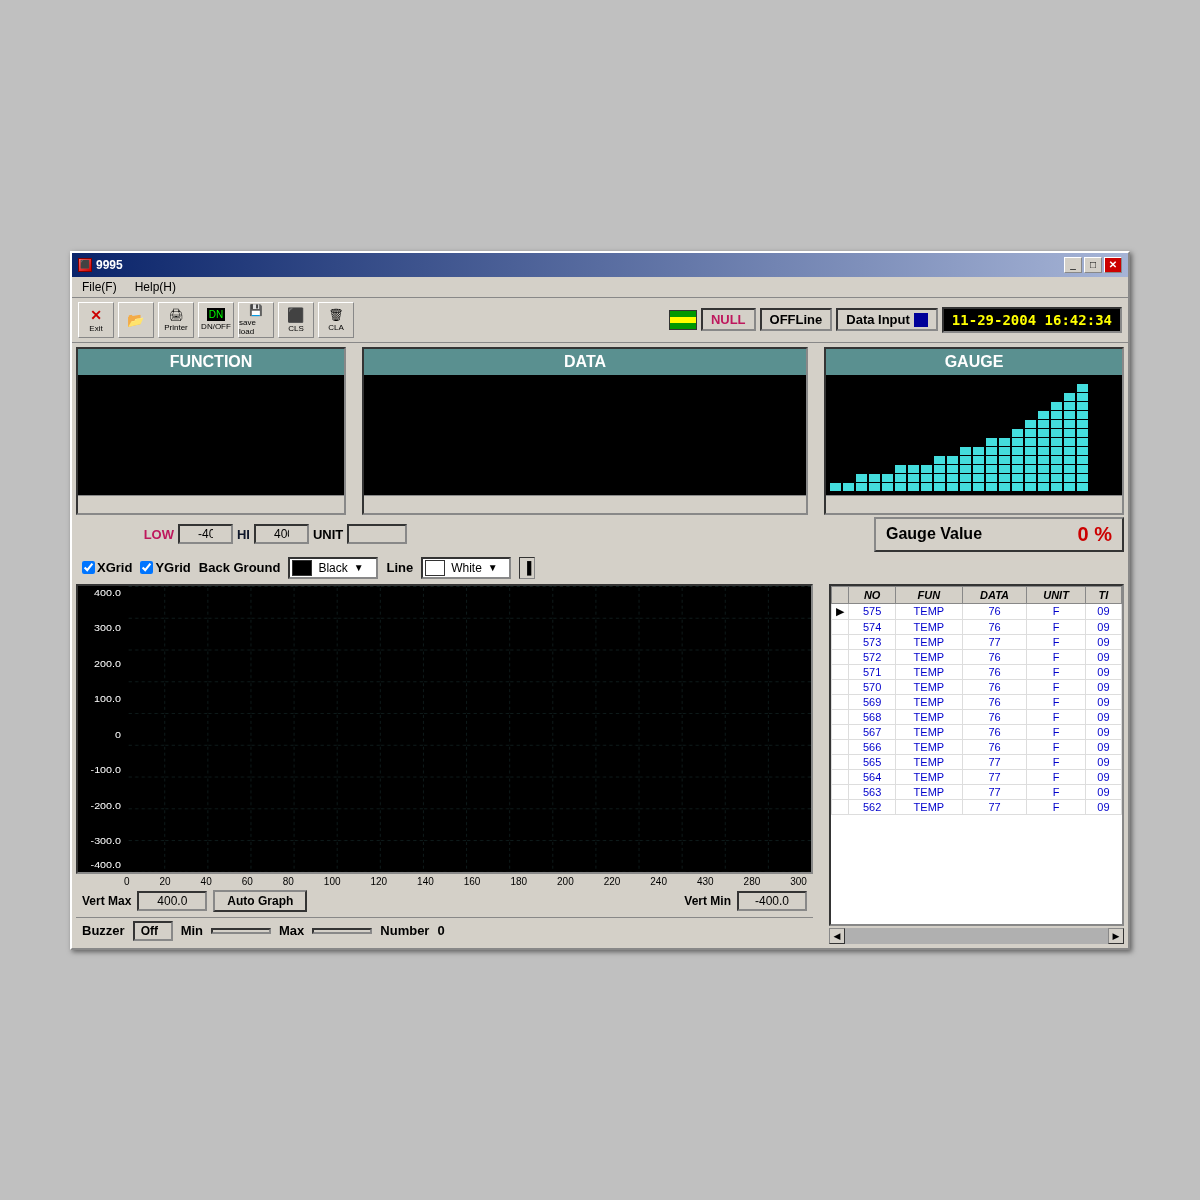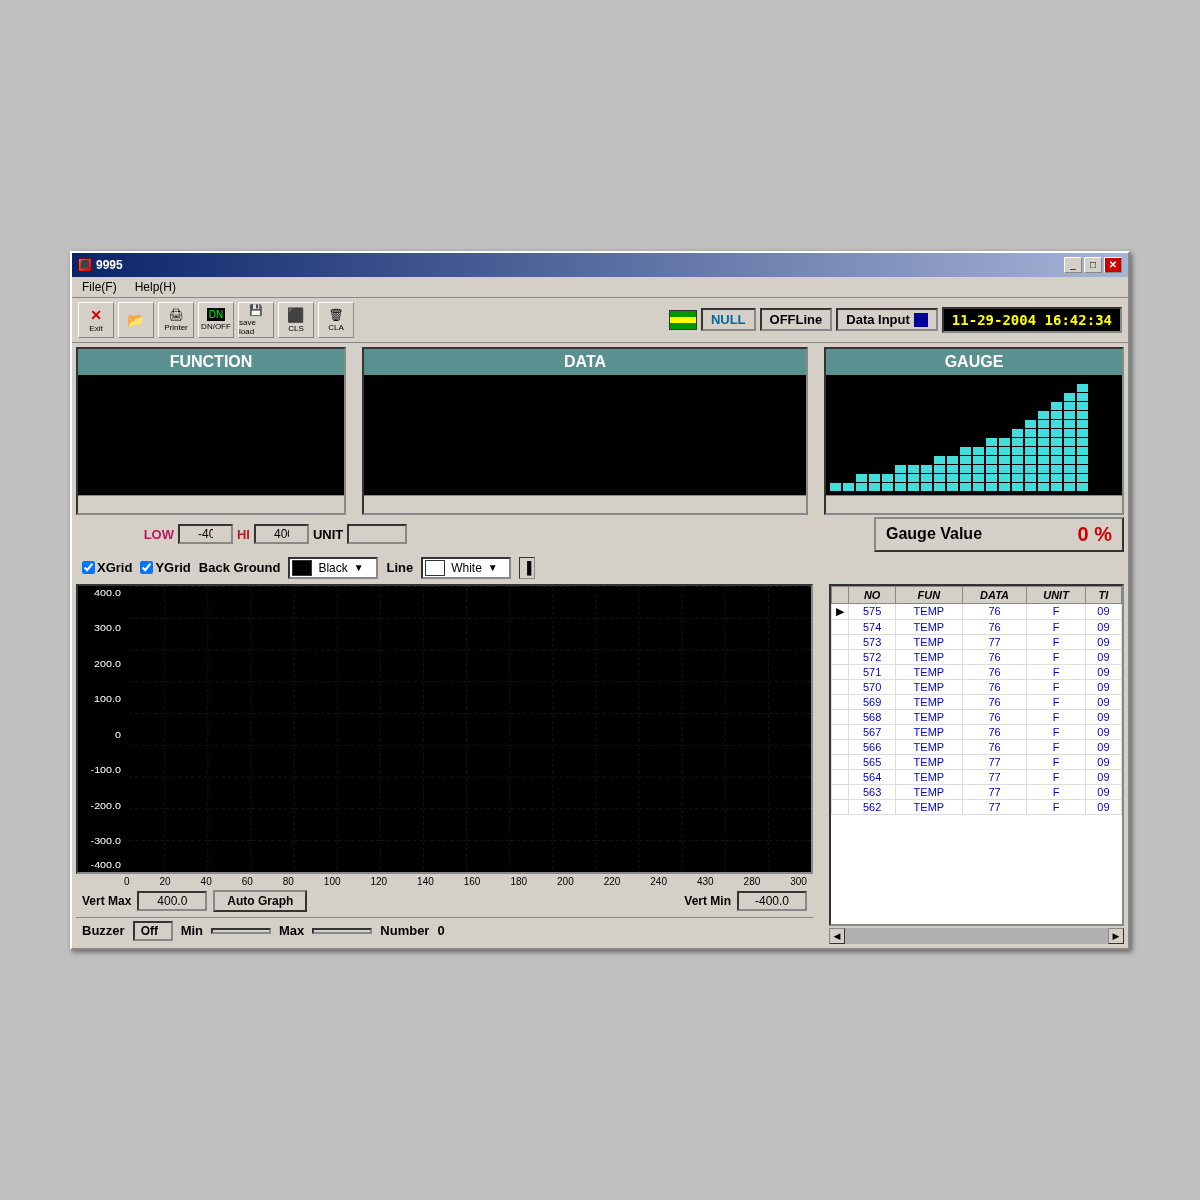--- a/index.html
+++ b/index.html
@@ -111,21 +111,21 @@
       margin-left: auto;
       display: flex;
       align-items: center;
       gap: 4px;
     }
     .status-null {
       border: 2px inset #888;
       padding: 2px 8px;
       font-size: 13px;
       font-weight: bold;
-      color: #0369a1;
+      color: #be185d;
       background: #d4d0c8;
     }
     .status-offline {
       border: 2px inset #888;
       padding: 2px 8px;
       font-size: 13px;
       font-weight: bold;
       color: #000;
       background: #d4d0c8;
     }
@@ -209,21 +209,21 @@
       border-top: 1px solid #888;
     }
     .low-hi-row {
       display: flex;
       align-items: center;
       gap: 4px;
       flex: 1;
       justify-content: center;
     }
     .label-green { color: #be185d; font-weight: bold; font-size: 13px; }
-    .label-red { color: #b91c1c; font-weight: bold; font-size: 13px; }
+    .label-red { color: #0f172a; font-weight: bold; font-size: 13px; }
     .value-input {
       border: 2px inset #888;
       background: #d4d0c8;
       padding: 1px 18px;
       width: 55px;
       font-size: 12px;
       text-align: left;
     }
     .unit-input {
       border: 2px inset #888;

